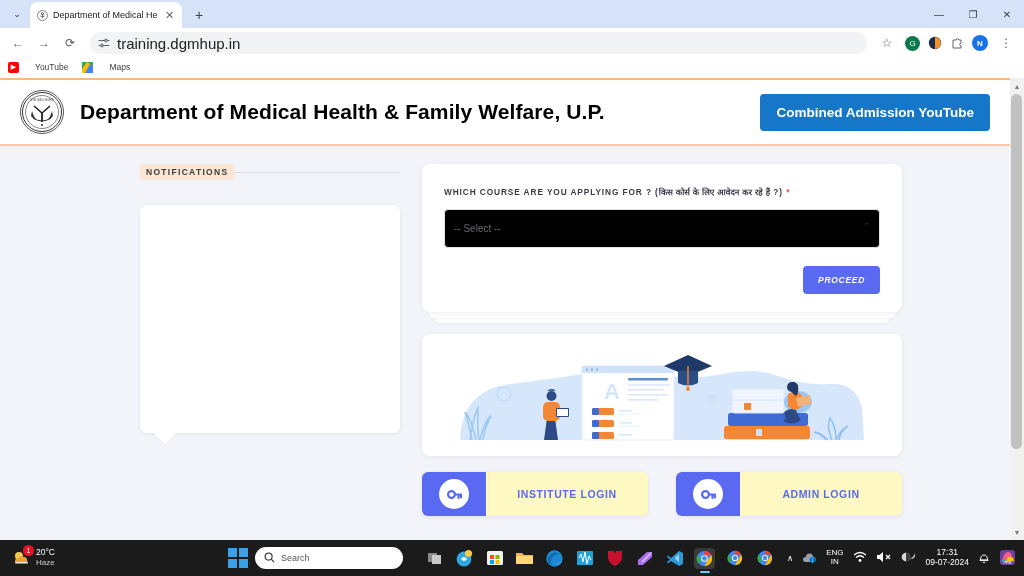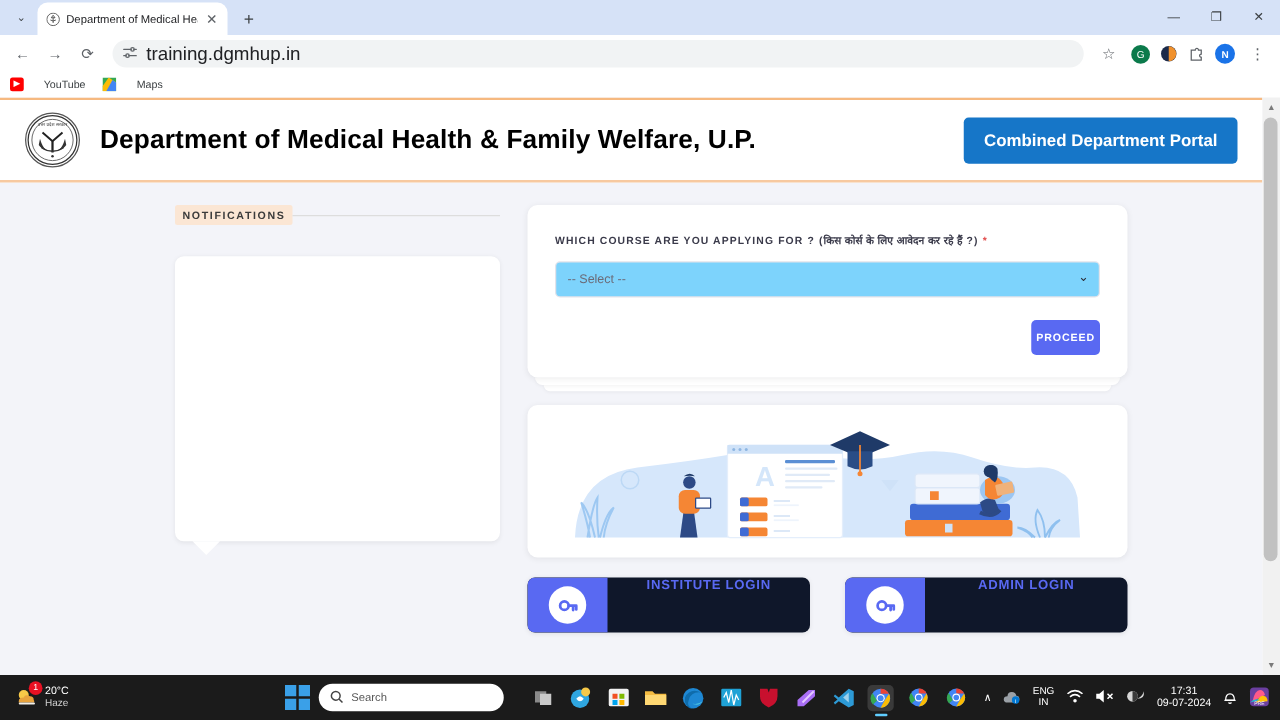--- a/index.html
+++ b/index.html
@@ -77,36 +77,36 @@
   .right-col { width:480px; margin-left:22px; }
   .card-stack { position:relative; margin-bottom:22px; }
   .form-card { background:#fff; border-radius:8px; padding:22px 22px 18px 22px; box-shadow:0 1px 5px rgba(0,0,0,.07); position:relative; z-index:3; }
   .stack-l1 { position:absolute; left:6px; right:6px; top:100%; height:6px; background:#fff; border-radius:0 0 7px 7px; box-shadow:0 1px 3px rgba(0,0,0,.05); z-index:2; }
   .stack-l2 { position:absolute; left:13px; right:13px; top:calc(100% + 6px); height:5px; background:#fff; border-radius:0 0 6px 6px; box-shadow:0 1px 3px rgba(0,0,0,.05); z-index:1; }
   .form-label { font-size:8.3px; font-weight:bold; letter-spacing:.9px; color:#3a3a4a; margin-bottom:12px; }
   .form-label .hi { font-family:"DejaVu Sans", sans-serif; letter-spacing:0; }
   .req { color:#e24c4c; }
   .select-wrap { position:relative; }
   select.course-select {
-    width:100%; height:29px; border:1px solid #e3e3ea; border-radius:4px;
-    padding:0 26px 0 9px; font-size:10px; color:#6b6b78; background:#7dd3fc;
+    width:100%; height:39px; border:1px solid #e3e3ea; border-radius:4px;
+    padding:0 26px 0 9px; font-size:10px; color:#6b6b78; background:#000000;
     appearance:none; -webkit-appearance:none; font-family:"Liberation Sans", sans-serif;
   }
   .chev { position:absolute; right:9px; top:7px; pointer-events:none; color:#2b2b35; font-size:10px; }
   .proceed-row { display:flex; justify-content:flex-end; margin-top:18px; }
   .proceed-btn {
     background:#5969f2; color:#fff; border:none; border-radius:4px;
-    font-size:8.5px; font-weight:bold; letter-spacing:.7px; padding:9px 4px;
+    font-size:8.5px; font-weight:bold; letter-spacing:.7px; padding:9px 15px;font-style:italic;
   }
 
   .illus-card { background:#fff; border-radius:8px; padding:10px; box-shadow:0 1px 5px rgba(0,0,0,.07); height:122px; overflow:hidden; }
 
   .login-row { display:flex; gap:28px; margin:16px 0 0 0; justify-content:flex-start; }
   .login-btn {
-    display:flex; background:#0f172a; border-radius:6px; overflow:hidden;
+    display:flex; align-items:center; background:#fef9c3; border-radius:6px; overflow:hidden;
     box-shadow:0 1px 4px rgba(0,0,0,.08); height:44px; width:228px;
   }
   .login-ic { width:64px; height:44px; background:#5969f2; display:flex; align-items:center; justify-content:center; flex:0 0 64px; }
   .key-circle { width:30px; height:30px; border-radius:50%; background:#fff; display:flex; align-items:center; justify-content:center; }
   .login-text { flex:1; text-align:center; font-size:10.5px; font-weight:bold; letter-spacing:.6px; color:#5969f2; }
 
   
   .taskbar { position:absolute; left:0; bottom:0; width:1024px; height:36px; background:#1b1b1b; display:flex; align-items:center; }
   .weather { display:flex; align-items:center; gap:6px; padding-left:12px; width:220px; }
   .wicon { position:relative; width:18px; height:18px; }
@@ -214,21 +214,21 @@
             <text x="21" y="9.5" font-size="3.6" text-anchor="middle" fill="#333" font-family="DejaVu Sans">उत्तर प्रदेश सरकार</text>
             <path d="M13 15 L21 22 L29 15" stroke="#222" stroke-width="1.6" fill="none"></path>
             <path d="M21 22 V31" stroke="#222" stroke-width="1.8"></path>
             <path d="M11 20 q2 7 5 9 q-4 -1 -6 -4 Z" fill="#333"></path>
             <path d="M31 20 q-2 7 -5 9 q4 -1 6 -4 Z" fill="#333"></path>
             <path d="M12 27 q9 6 18 0" stroke="#333" stroke-width="1" fill="none"></path>
             <circle cx="21" cy="34" r="1" fill="#333"></circle>
           </svg>
         </div>
         <div class="site-title">Department of Medical Health &amp; Family Welfare, U.P.</div>
-        <button class="portal-btn">Combined Department Portal</button>
+        <button class="portal-btn">Combined Admission YouTube</button>
       </div>
 
       <div class="content">
 
         <div class="left-col">
           <div class="notif-head">
             <span class="notif-label">NOTIFICATIONS</span>
             <span class="notif-rule"></span>
           </div>
           <div class="notif-box">

